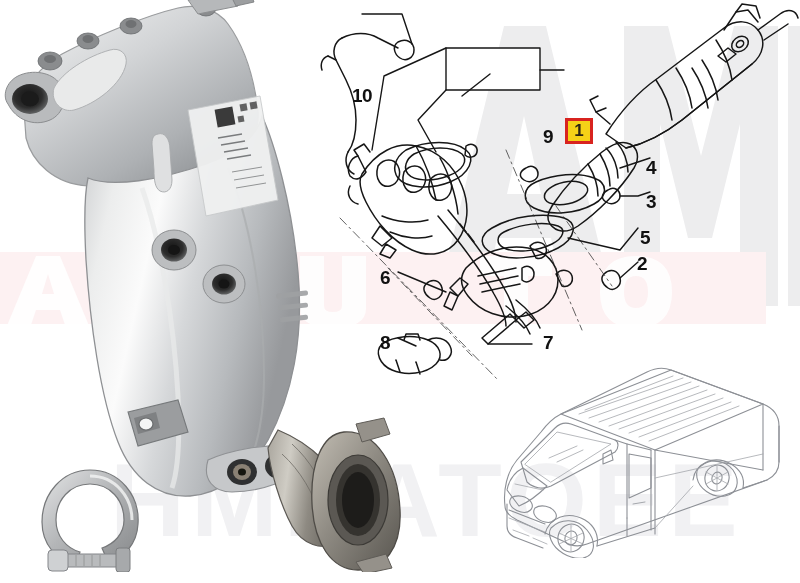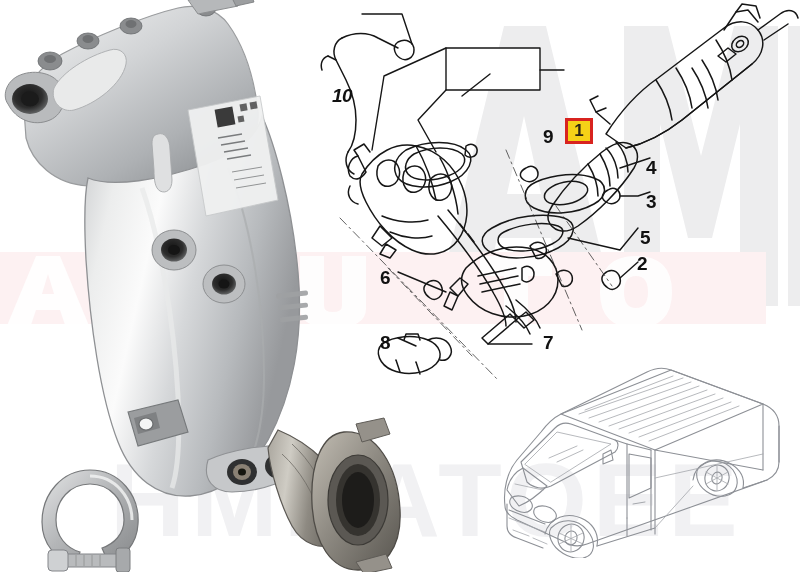--- a/index.html
+++ b/index.html
@@ -554,21 +554,21 @@
       <path d="M198 122 C200 106 218 96 236 106 C246 112 250 120 248 130"></path>
 
       <path d="M248 130 L272 122"></path>
       <path d="M102 188 L160 170"></path>
       <path d="M160 170 L198 128" stroke="#a4a7ac" stroke-width="0.8"></path>
 
       <path d="M160 120 L268 96" stroke="#a4a7ac" stroke-width="0.8"></path>
     </svg>
   </div>
 
-  <div class="lbl" style="left:332px;top:86px;font-style:italic;">10</div>
+  <div class="lbl" style="left:352px;top:86px;">10</div>
 
   <div class="lbl" style="left:543px;top:127px;">9</div>
 
   <div class="lbl" style="left:646px;top:158px;">4</div>
 
   <div class="lbl" style="left:646px;top:192px;">3</div>
 
   <div class="lbl" style="left:640px;top:228px;">5</div>
 
   <div class="lbl" style="left:637px;top:254px;">2</div>

